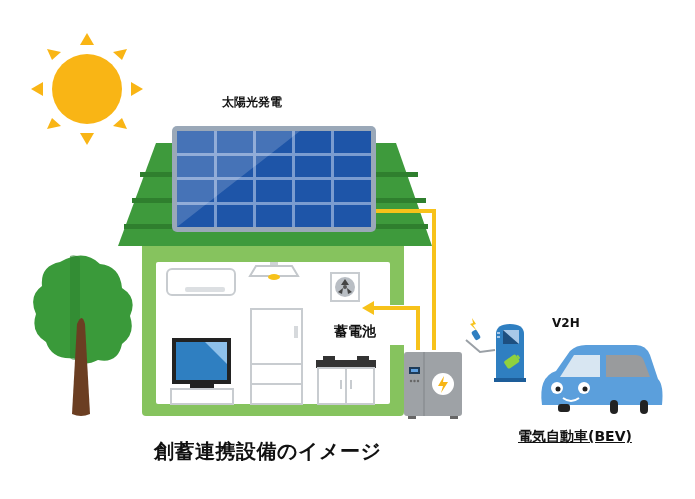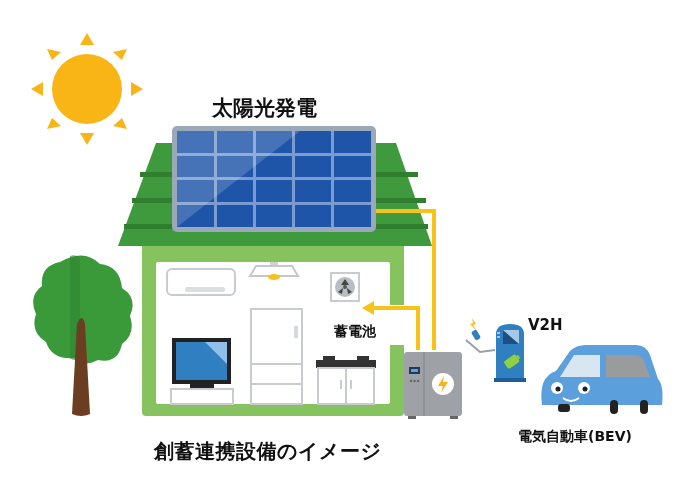--- a/index.html
+++ b/index.html
@@ -1,23 +1,23 @@
 <!DOCTYPE html>
 <html><head>
   <meta charset="utf-8">
   <style>
     html, body { margin: 0; padding: 0; background: #ffffff; }
     body { width: 695px; height: 499px; position: relative; overflow: hidden;
       font-family: "DejaVu Sans", sans-serif; }
     .label { position: absolute; font-weight: bold; color: #111; white-space: nowrap;
       font-family: "DejaVu Sans", sans-serif; }
-    #lbl-solar { left: 212px; top: 94px; font-size: 21px; }
+    #lbl-solar { left: 222px; top: 94px; font-size: 12px; }
     #lbl-battery { left: 334px; top: 323px; font-size: 14px; }
-    #lbl-v2h { left: 528px; top: 316px; font-size: 15px; }
-    #lbl-ev { left: 518px; top: 428px; font-size: 14px; }
+    #lbl-v2h { left: 552px; top: 316px; font-size: 12px; }
+    #lbl-ev { left: 518px; top: 428px; font-size: 14px; text-decoration: underline; }
     #lbl-title { left: 154px; top: 438px; font-size: 20px; letter-spacing: 0.5px; }
     svg { position: absolute; left: 0; top: 0; }
   </style>
 </head>
 <body>
 
 <svg width="695" height="499" viewBox="0 0 695 499">
 
   <g>
     <circle cx="87" cy="89" r="35" fill="#f9b515"></circle>

